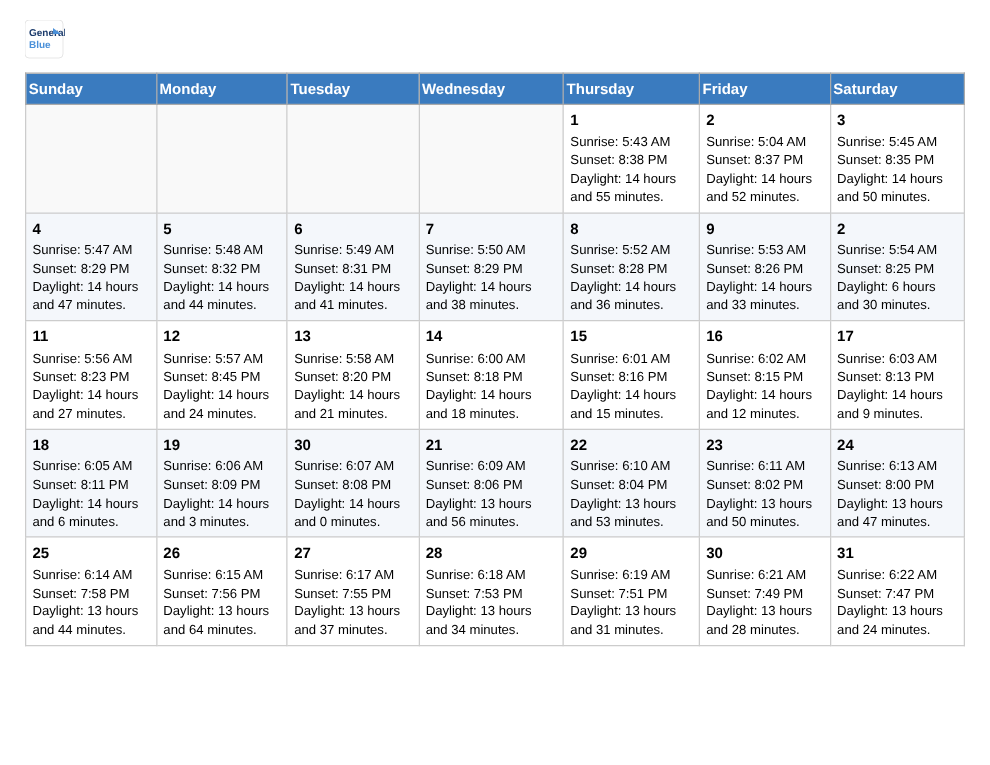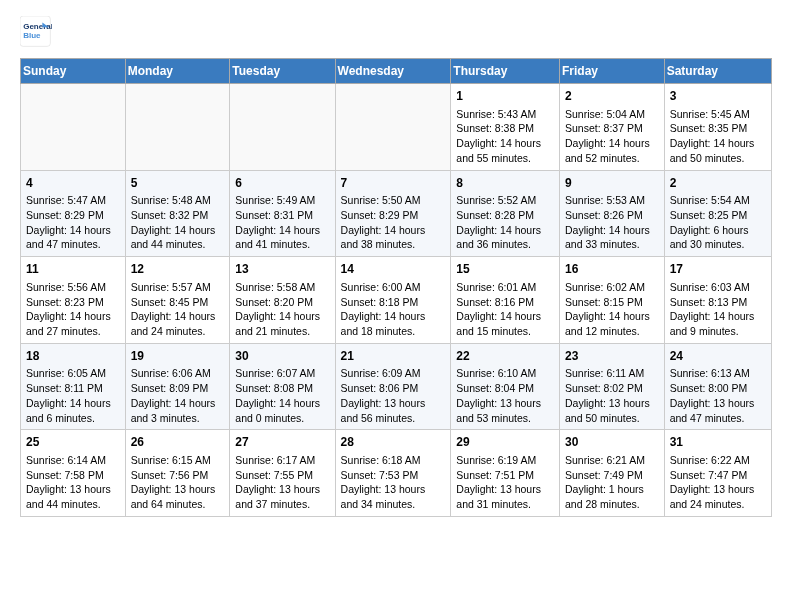--- a/index.html
+++ b/index.html
@@ -141,18 +141,18 @@
           <td><span class="day-num">22</span><span>Sunrise: 6:10 AM</span><br><span>Sunset: 8:04 PM</span><br><span>Daylight: 13 hours and 53 minutes.</span></td>
           <td><span class="day-num">23</span><span>Sunrise: 6:11 AM</span><br><span>Sunset: 8:02 PM</span><br><span>Daylight: 13 hours and 50 minutes.</span></td>
           <td><span class="day-num">24</span><span>Sunrise: 6:13 AM</span><br><span>Sunset: 8:00 PM</span><br><span>Daylight: 13 hours and 47 minutes.</span></td>
         </tr>
         <tr>
           <td><span class="day-num">25</span><span>Sunrise: 6:14 AM</span><br><span>Sunset: 7:58 PM</span><br><span>Daylight: 13 hours and 44 minutes.</span></td>
           <td><span class="day-num">26</span><span>Sunrise: 6:15 AM</span><br><span>Sunset: 7:56 PM</span><br><span>Daylight: 13 hours and 64 minutes.</span></td>
           <td><span class="day-num">27</span><span>Sunrise: 6:17 AM</span><br><span>Sunset: 7:55 PM</span><br><span>Daylight: 13 hours and 37 minutes.</span></td>
           <td><span class="day-num">28</span><span>Sunrise: 6:18 AM</span><br><span>Sunset: 7:53 PM</span><br><span>Daylight: 13 hours and 34 minutes.</span></td>
           <td><span class="day-num">29</span><span>Sunrise: 6:19 AM</span><br><span>Sunset: 7:51 PM</span><br><span>Daylight: 13 hours and 31 minutes.</span></td>
-          <td><span class="day-num">30</span><span>Sunrise: 6:21 AM</span><br><span>Sunset: 7:49 PM</span><br><span>Daylight: 1 hours and 28 minutes.</span></td>
+          <td><span class="day-num">30</span><span>Sunrise: 6:21 AM</span><br><span>Sunset: 7:49 PM</span><br><span>Daylight: 13 hours and 28 minutes.</span></td>
           <td><span class="day-num">31</span><span>Sunrise: 6:22 AM</span><br><span>Sunset: 7:47 PM</span><br><span>Daylight: 13 hours and 24 minutes.</span></td>
         </tr>
       </tbody>
   </table>
 </div>
 
 </body></html>

